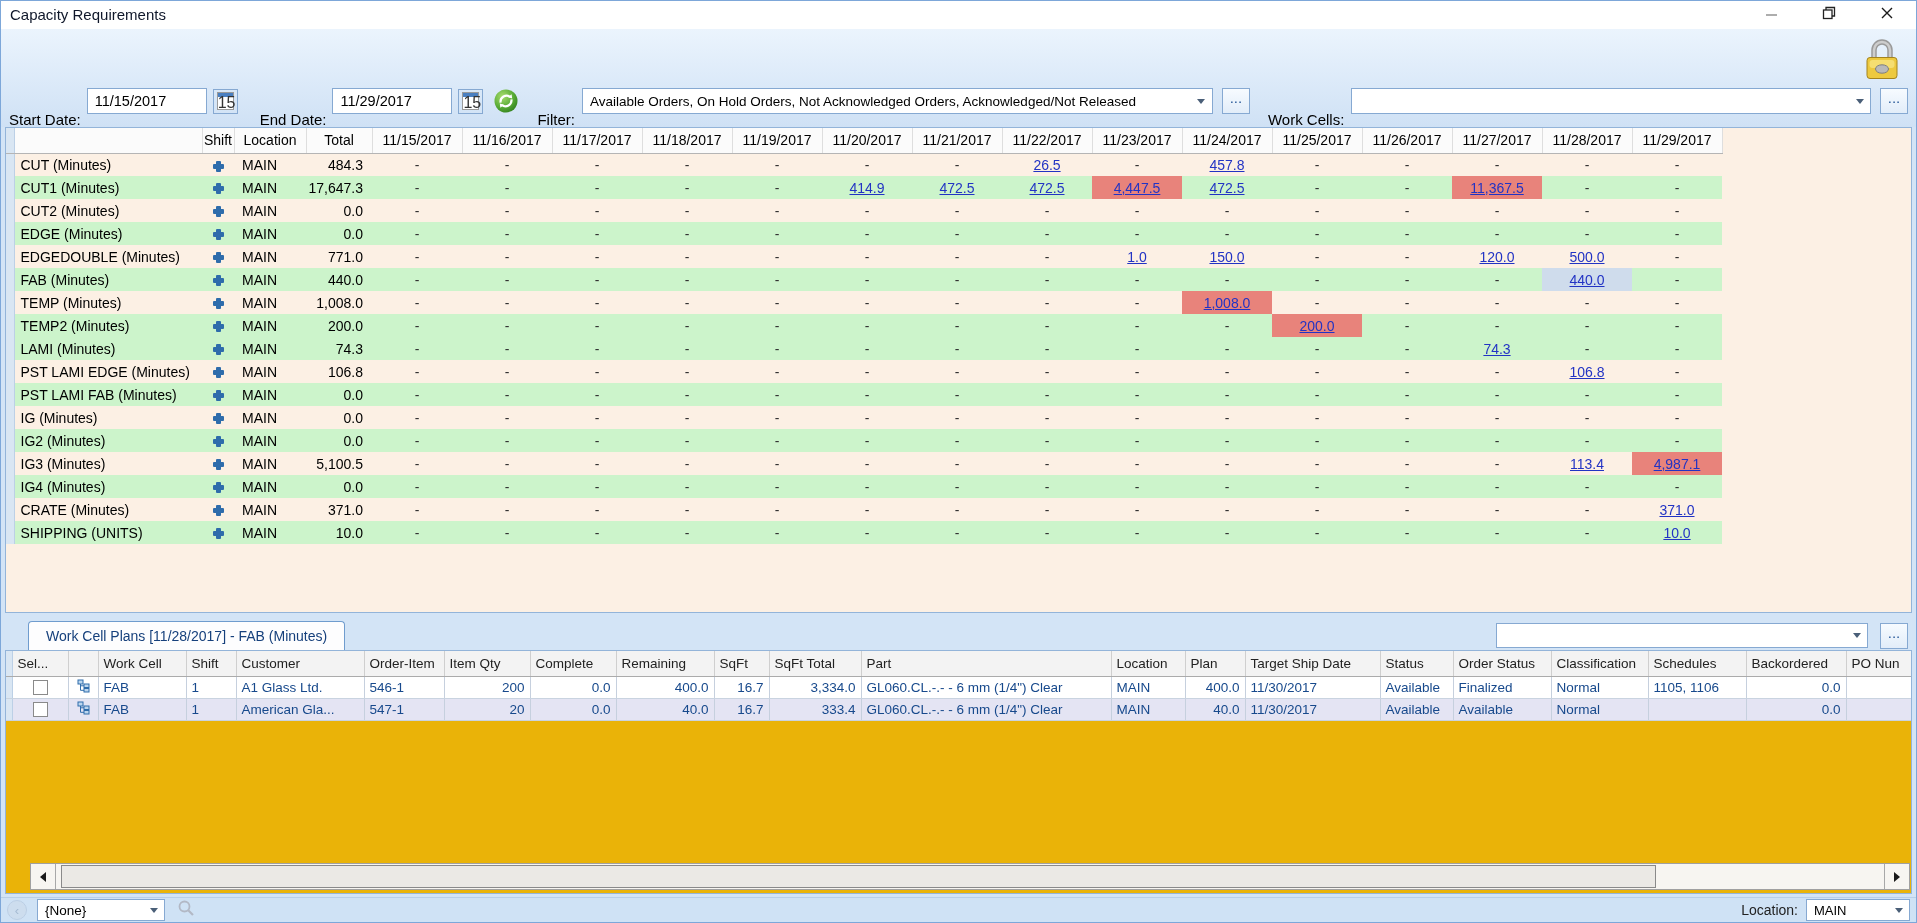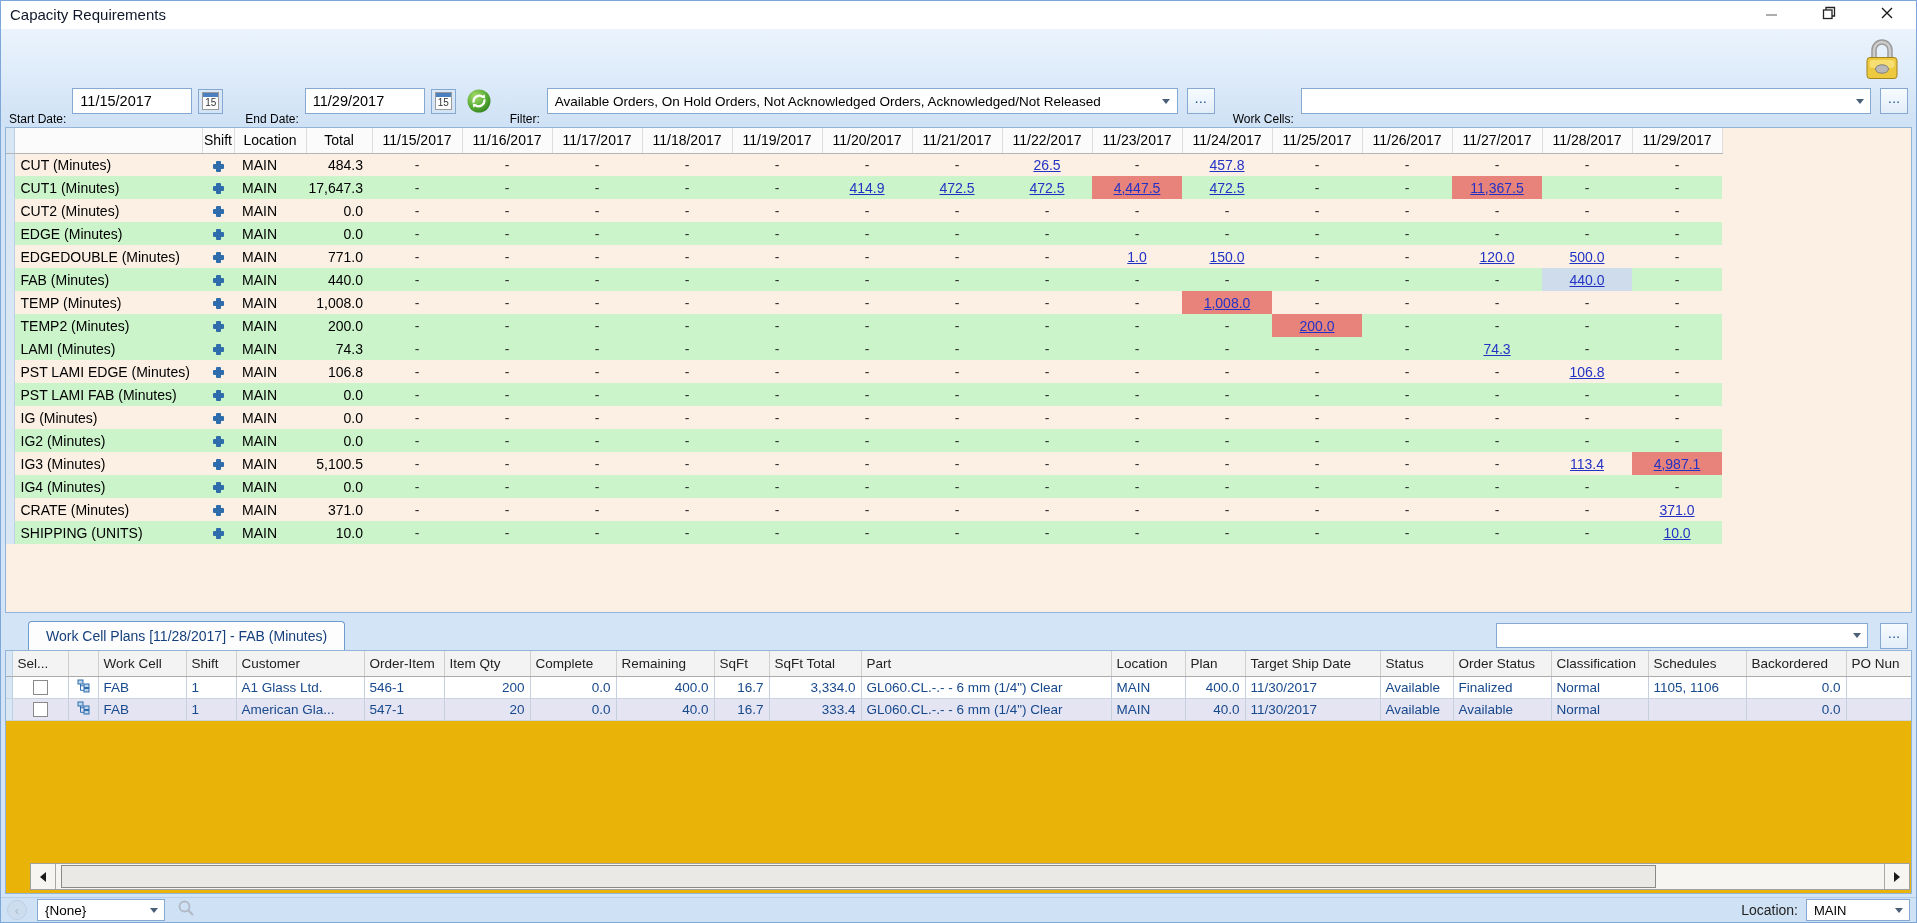--- a/index.html
+++ b/index.html
@@ -11,35 +11,35 @@
   .titlebar{position:absolute;top:0;left:0;right:0;height:28px;background:#ffffff;}
   .titlebar .title{position:absolute;left:9px;top:5px;font-size:15px;color:#0f172a;}
   .caption{position:absolute;right:0;top:0;height:28px;display:flex;}
   .cap-btn{width:58px;height:28px;display:flex;align-items:center;justify-content:center;}
 
   
   .toolbar{position:absolute;top:28px;left:0;right:0;height:98px;
     background:linear-gradient(#ebf4fd,#cfe1f5);}
   .lock{position:absolute;right:14px;top:6px;}
   .controls{position:absolute;left:8px;right:8px;top:58px;height:28px;display:flex;align-items:center;}
-  .lbl{font-size:12px;color:#000;white-space:nowrap;margin-top:36px;}
+  .lbl{font-size:15px;color:#000;white-space:nowrap;margin-top:36px;}
   .tinput{height:26px;border:1px solid #86a9d2;background:#fff;font-size:14.5px;
     padding:0 7px;display:flex;align-items:center;color:#000;}
   .combo{height:26px;border:1px solid #86a9d2;background:#fff;display:flex;align-items:center;}
   .combo .cval{flex:1;font-size:13.5px;color:#000;padding:0 7px;white-space:nowrap;overflow:hidden;}
   .combo .cbtn{width:21px;height:100%;display:flex;align-items:center;justify-content:center;}
   .tri-down{width:0;height:0;border-left:4px solid transparent;border-right:4px solid transparent;
     border-top:5px solid #4a5f78;}
   .more-btn{width:28px;height:26px;border:1px solid #86a9d2;background:linear-gradient(#f7fbff,#e2edf9);
     color:#2a5a9a;font-size:15px;display:flex;align-items:center;justify-content:center;line-height:10px;padding-bottom:7px;}
   .cal-btn{width:25px;height:25px;border:1px solid #86a9d2;background:linear-gradient(#fdfeff,#dcе9f6);
     display:flex;align-items:center;justify-content:center;}
   .cal-glyph{width:17px;height:18px;background:#fff;border:1px solid #9a9a9a;display:flex;flex-direction:column;}
   .cal-top{height:5px;background:#4a7fc0;}
-  .cal-num{flex:1;font-size:10px;color:#333;text-align:center;line-height:12px;}
+  .cal-num{flex:1;font-size:16px;color:#333;text-align:center;line-height:12px;}
 
   
   .upper-panel{position:absolute;left:4px;right:4px;top:126px;height:486px;background:#fcf0e4;
     border:1px solid #93b4d9;overflow:hidden;}
   #cap-table{border-collapse:collapse;table-layout:fixed;width:1716px;font-size:14px;}
   #cap-table th{height:25px;background:#fbfbfb;font-weight:normal;color:#000;
     border-right:1px solid #dedede;border-bottom:1px solid #b5b5b5;white-space:nowrap;overflow:hidden;text-align:center;}
   #cap-table th.h-strip,#cap-table td.strip{background:#d9e6f3;border-right:1px solid #bcd0e6;}
   #cap-table th.h-name{text-align:left;}
   #cap-table td{height:23px;padding:0;white-space:nowrap;overflow:hidden;color:#333;}

